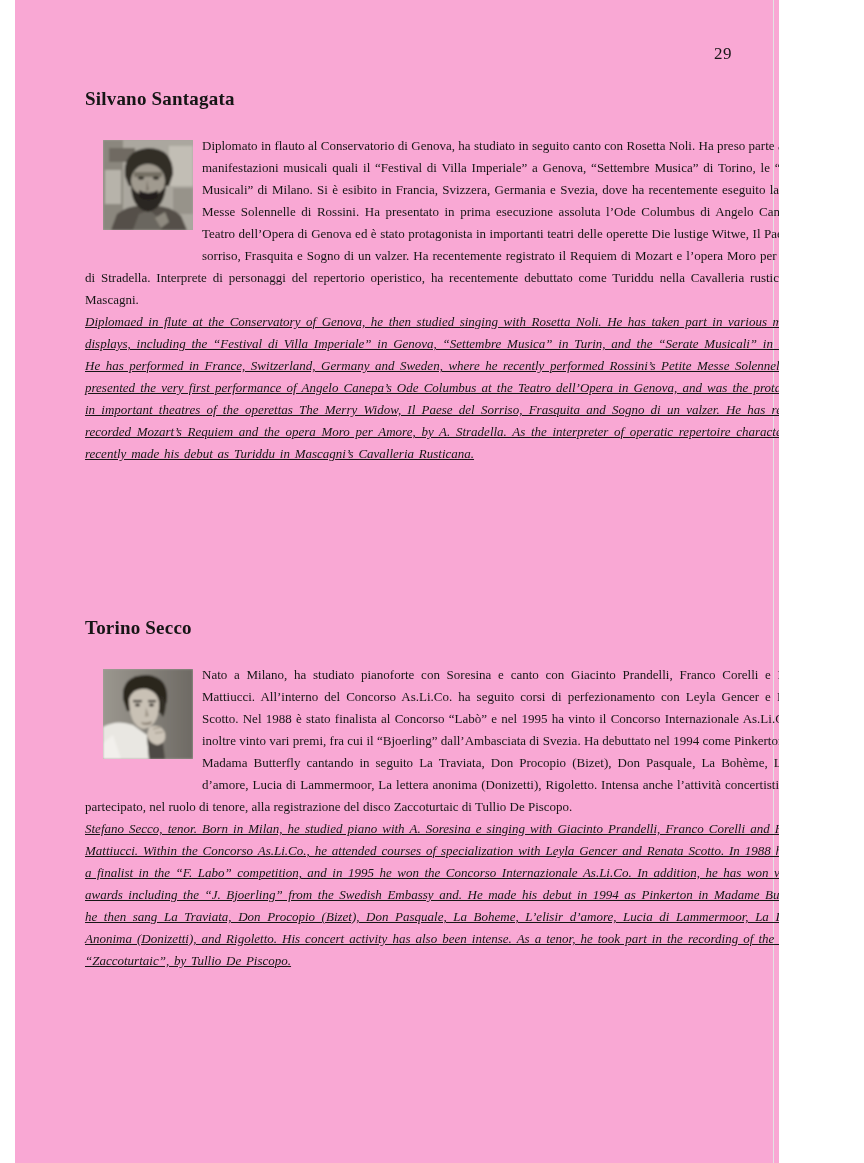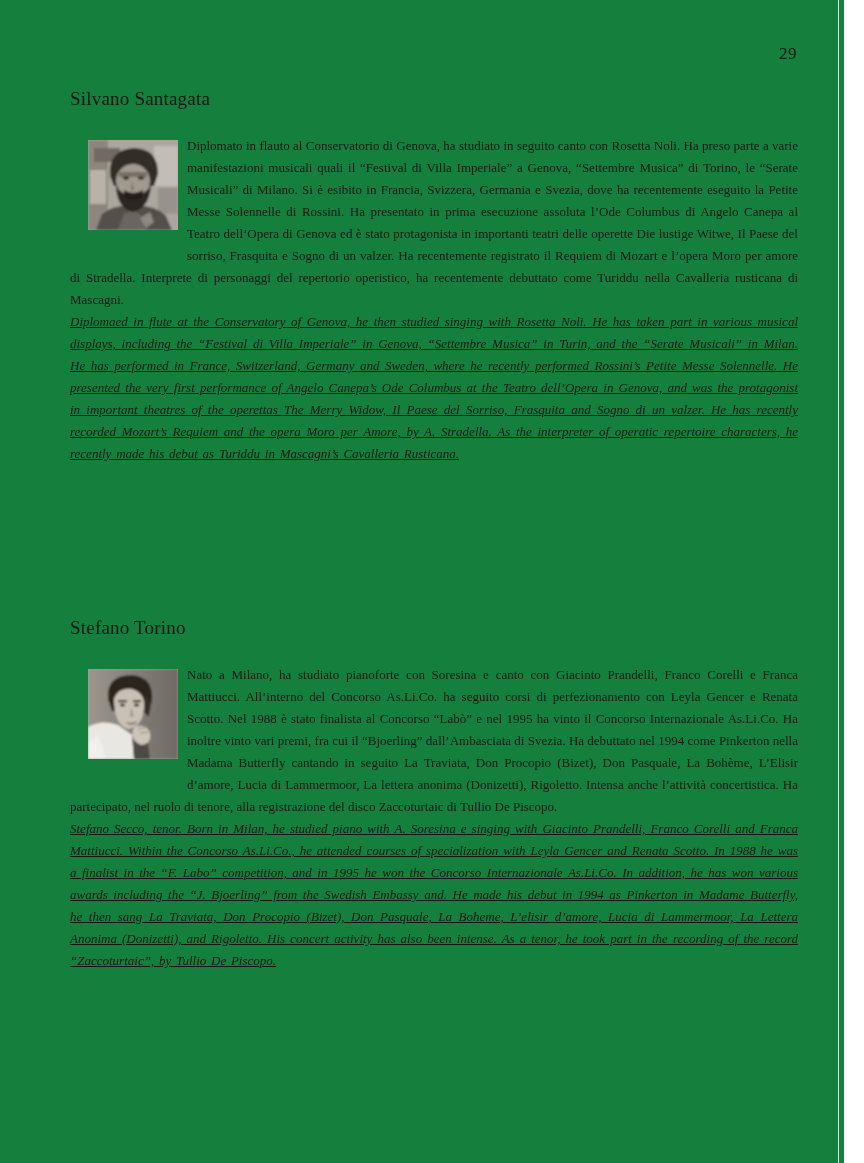--- a/index.html
+++ b/index.html
@@ -4,24 +4,25 @@
 <style>
   html, body {
     margin: 0;
     padding: 0;
     background: #ffffff;
     font-family: "Liberation Serif", "DejaVu Serif", serif;
     color: #161616;
   }
   .page {
     position: relative;
-    width: 844px;
+    width: 764px;
     height: 1163px;
-    background: #15803d;
+    background: #f9a8d4;
     overflow: hidden;
+    margin-left: 15px;
   }
   .scan-edge {
     position: absolute;
     top: 0;
     bottom: 0;
     right: 5px;
     width: 1px;
     background: #e3e3e3;
   }
   .page-number {
@@ -33,21 +34,21 @@
   }
   .content {
     position: absolute;
     left: 70px;
     top: 0;
     width: 728px;
   }
   .artist-section h2 {
     margin: 0;
     font-size: 19px;
-    font-weight: normal;
+    font-weight: bold;
     letter-spacing: 0.2px;
   }
   .section-1 { margin-top: 88px; }
   .section-2 { margin-top: 152px; }
   .bio {
     margin-top: 25px;
     font-size: 13px;
     line-height: 22px;
     text-align: justify;
   }
@@ -114,21 +115,21 @@
               <path d="M52 78 L62 72 L66 82 L58 88 Z" fill="#8e897f"></path>
             </g>
           </svg>
         </div>
         <p class="it">Diplomato in flauto al Conservatorio di Genova, ha studiato in seguito canto con Rosetta Noli. Ha preso parte a varie manifestazioni musicali quali il “Festival di Villa Imperiale” a Genova, “Settembre Musica” di Torino, le “Serate Musicali” di Milano. Si è esibito in Francia, Svizzera, Germania e Svezia, dove ha recentemente eseguito la Petite Messe Solennelle di Rossini. Ha presentato in prima esecuzione assoluta l’Ode Columbus di Angelo Canepa al Teatro dell’Opera di Genova ed è stato protagonista in importanti teatri delle operette Die lustige Witwe, Il Paese del sorriso, Frasquita e Sogno di un valzer. Ha recentemente registrato il Requiem di Mozart e l’opera Moro per amore di Stradella. Interprete di personaggi del repertorio operistico, ha recentemente debuttato come Turiddu nella Cavalleria rusticana di Mascagni.</p>
         <p class="en">Diplomaed in flute at the Conservatory of Genova, he then studied singing with Rosetta Noli. He has taken part in various musical displays, including the “Festival di Villa Imperiale” in Genova, “Settembre Musica” in Turin, and the “Serate Musicali” in Milan. He has performed in France, Switzerland, Germany and Sweden, where he recently performed Rossini’s Petite Messe Solennelle. He presented the very first performance of Angelo Canepa’s Ode Columbus at the Teatro dell’Opera in Genova, and was the protagonist in important theatres of the operettas The Merry Widow, Il Paese del Sorriso, Frasquita and Sogno di un valzer. He has recently recorded Mozart’s Requiem and the opera Moro per Amore, by A. Stradella. As the interpreter of operatic repertoire characters, he recently made his debut as Turiddu in Mascagni’s Cavalleria Rusticana.</p>
       </div>
     </section>
 
     <section class="artist-section section-2">
-      <h2>Stefano Torino</h2>
+      <h2>Torino Secco</h2>
       <div class="bio">
         <div class="photo" role="img" aria-label="black-and-white portrait photo of a young man in a white shirt with his hand near his chin">
           <svg width="90" height="90" viewBox="0 0 90 90" xmlns="http://www.w3.org/2000/svg">
             <defs>
               <filter id="soft2" x="-10%" y="-10%" width="120%" height="120%">
                 <feGaussianBlur stdDeviation="0.9"></feGaussianBlur>
               </filter>
               <linearGradient id="bg2" x1="0" y1="0" x2="1" y2="0">
                 <stop offset="0" stop-color="#9b978f"></stop>
                 <stop offset="1" stop-color="#6e6a64"></stop>

